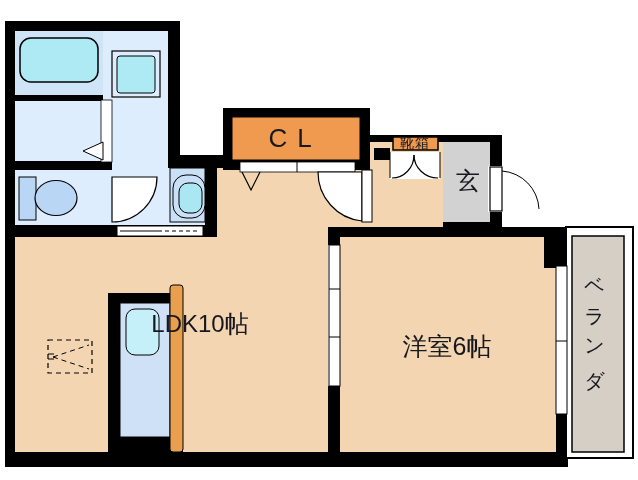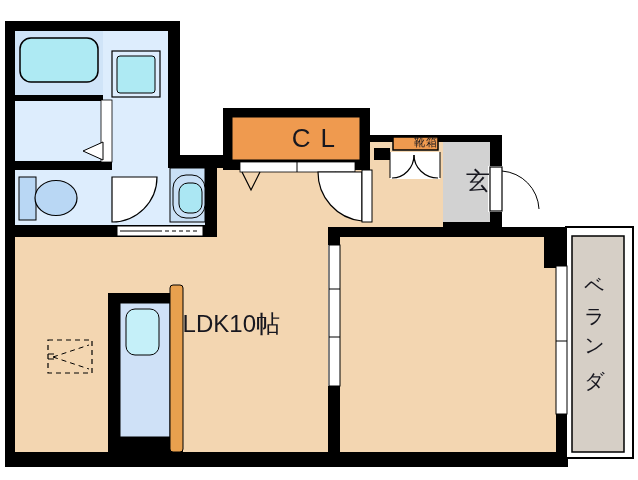--- a/index.html
+++ b/index.html
@@ -11,24 +11,24 @@
   .wet{fill:#ddedfd;}
   .bathfloor{fill:#d0e4f8;}
   .gray{fill:#d2d2d2;}
   .balconyfloor{fill:#d6cfc6;}
   .cyan{fill:#aeeaf3;}
   .orange{fill:#ef9a4f;}
   .kblue{fill:#cfe1f7;}
   .tblue{fill:#b9d7f4;}
   .white{fill:#ffffff;}
   .ln{stroke:#000;fill:none;}
-  .label{position:absolute;color:#17171f;text-align:right;white-space:nowrap;
+  .label{position:absolute;color:#17171f;text-align:center;white-space:nowrap;
          line-height:1;user-select:none;}
   .lbl-cl{left:245px;top:125px;width:100px;font-size:26px;letter-spacing:10px;}
-  .lbl-shoe{left:392px;top:137px;width:46px;font-size:11px;letter-spacing:1px;}
+  .lbl-shoe{left:392px;top:137px;width:46px;font-size:14px;letter-spacing:1px;font-family:Liberation Mono, monospace;}
   .lbl-gen{left:446px;top:169px;width:44px;font-size:24px;}
   .lbl-ldk{left:120px;top:312px;width:160px;font-size:24px;}
   .lbl-yo{left:367px;top:334px;width:160px;font-size:25px;}
   .lbl-ver{left:585px;top:263px;font-size:20px;letter-spacing:8px;
            writing-mode:vertical-rl;text-orientation:upright;}
 </style>
 </head>
 <body>
 
 <div id="stage">
@@ -135,14 +135,15 @@
     </g>
 
     <rect class="orange" x="232" y="117" width="128" height="43" stroke="#000" stroke-width="1"></rect>
     <rect class="orange" x="393" y="137" width="45" height="13" stroke="#000" stroke-width="1.5"></rect>
   </svg>
 
   <div class="label lbl-cl">CL</div>
   <div class="label lbl-shoe">靴箱</div>
   <div class="label lbl-gen">玄</div>
   <div class="label lbl-ldk">LDK10帖</div>
+  <div class="label lbl-yo">洋室6帖</div>
   <div class="label lbl-ver">ベランダ</div>
 </div>
 
 </body></html>

